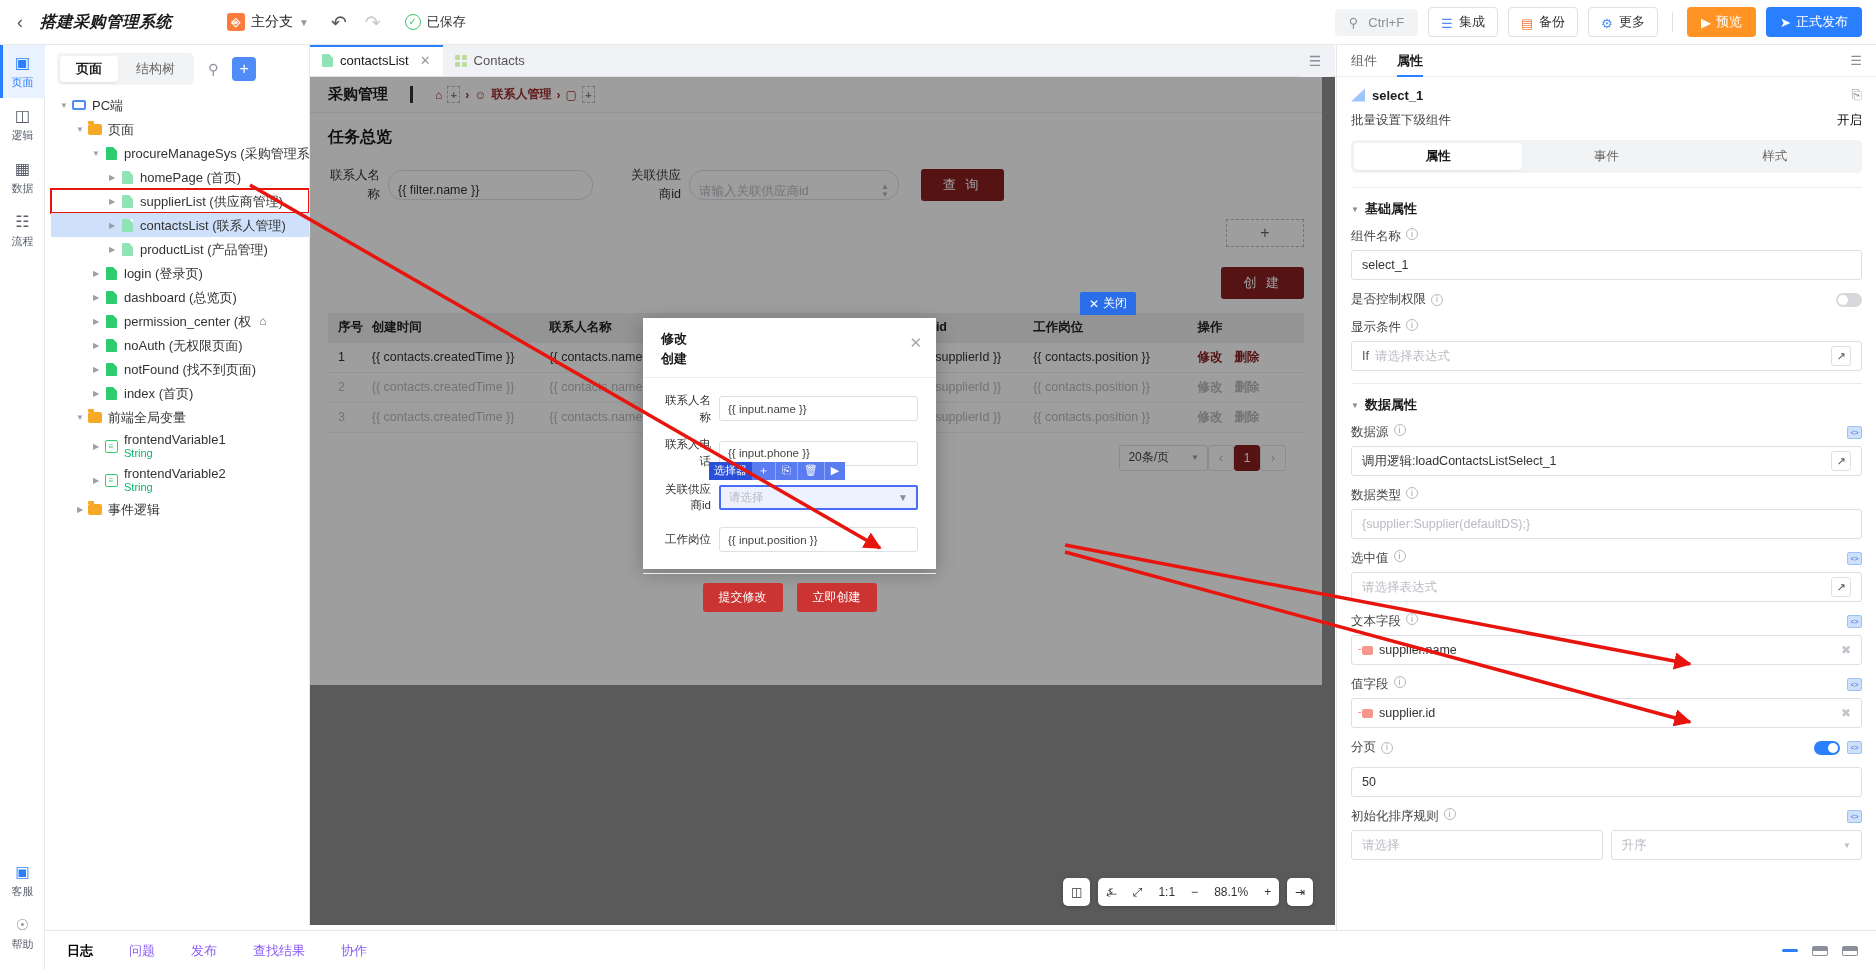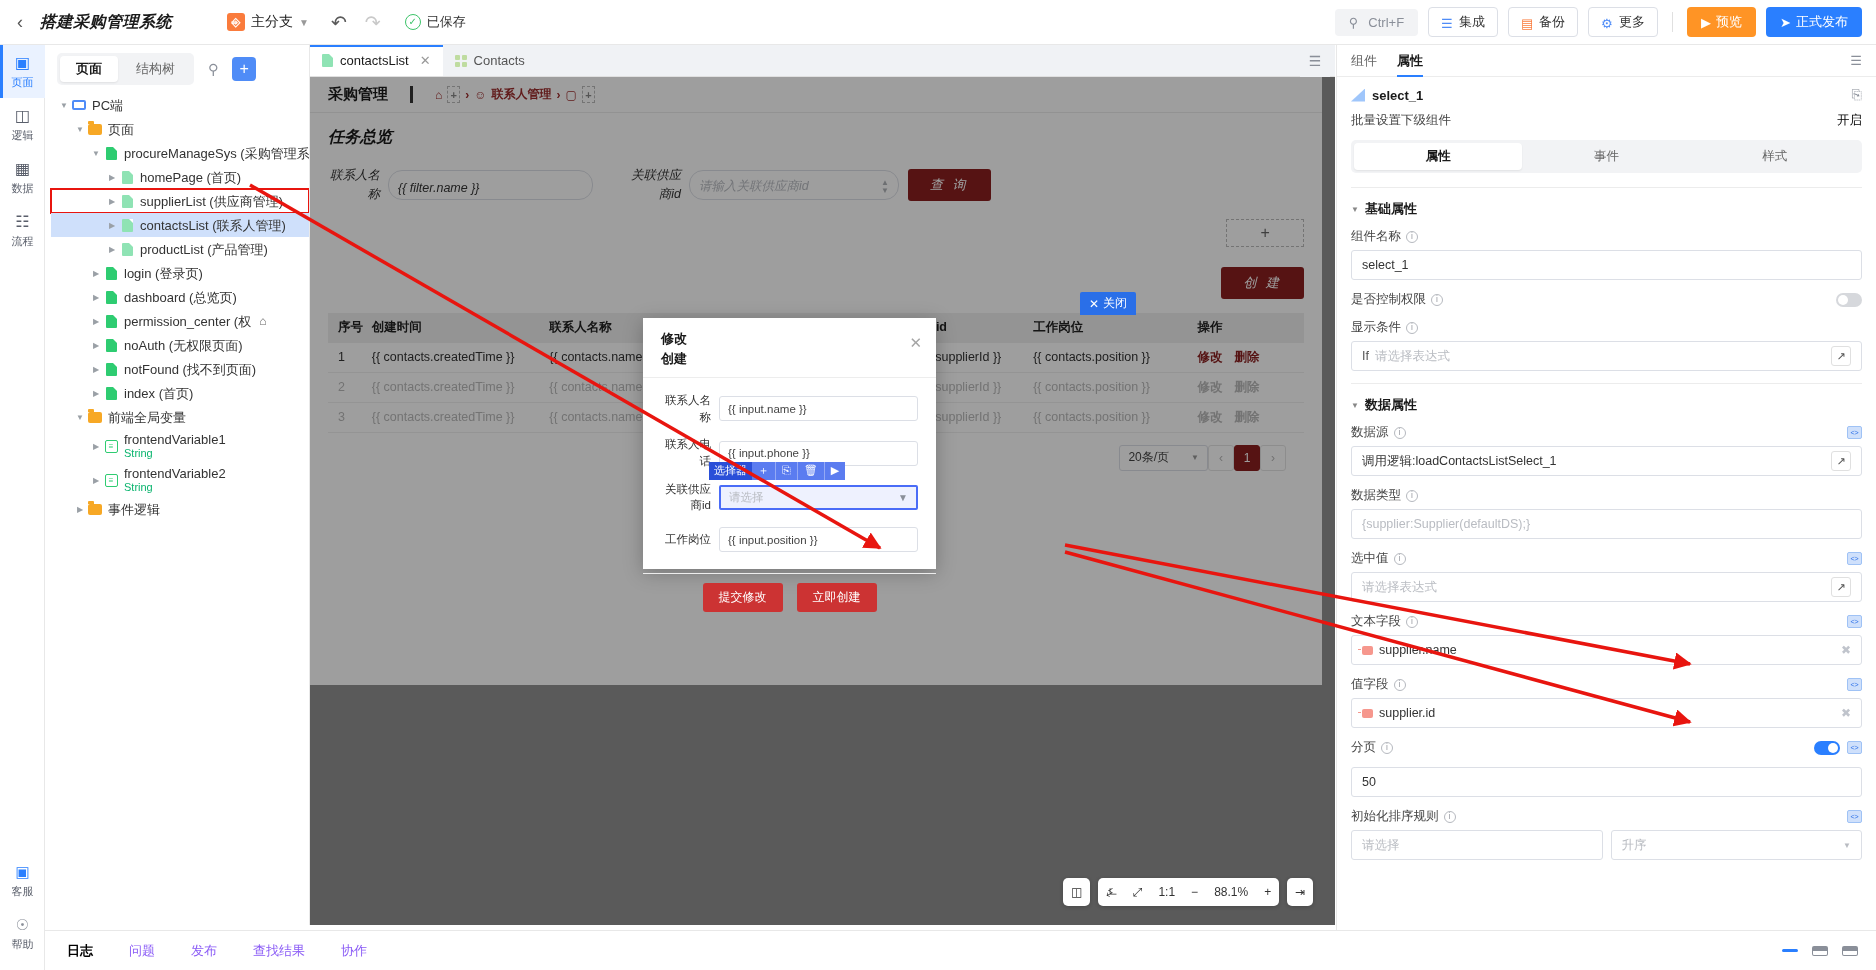--- a/index.html
+++ b/index.html
@@ -146,30 +146,30 @@
     position: absolute; top: 0; left: 0; width: 1012px; height: 608px;
     background: #fff; filter: brightness(0.62);
   }
   .page-head {
     height: 36px; display: flex; align-items: center; padding: 0 18px; gap: 8px;
     border-bottom: 1px solid #ececec; font-size: 15px; font-weight: 600; color: #1a1a1a;
   }
   .bar-v { width: 3px; height: 17px; background: #333; margin: 0 14px; }
   .crumb { display: flex; align-items: center; gap: 5px; font-size: 12px; color: #9c2b2b; }
   .crumb .ghost { border: 1px dashed #bbb; width: 13px; height: 17px; display:flex;align-items:center;justify-content:center;color:#888;font-size:11px;}
-  .card { margin: 14px 18px 0; font-style: italic; }
+  .card { margin: 14px 18px 0; }
   .card h3 { font-size: 16px; color: #1a1a1a; margin-bottom: 18px; }
   .frow { display: flex; align-items: center; gap: 0; }
   .flabel {
     font-size: 12.5px; color: #333; text-align: right; line-height: 1.55;
     width: 52px; flex: 0 0 52px;
   }
   .finput {
     height: 30px; border: 1px solid #dcdfe6; border-radius: 14px;
-    display: flex; align-items: flex-end; padding: 4px 9px; font-size: 12.5px; background: #fff;
+    display: flex; align-items: flex-start; padding: 12px 9px; font-size: 12.5px; background: #fff;
   }
   .finput.ph { color: #b9bcc2; }
   .spin { margin-left:auto; display:flex; flex-direction:column; color:#b0b3b8; font-size:8px; line-height:1; }
   .btn-dark {
     background: #8a1f1f; color: #fff; font-size: 13px; padding: 7px 22px;
     border-radius: 3px; letter-spacing: 3px; cursor: pointer;
   }
   .plusbox {
     border: 1px dashed #bbb; width: 78px; height: 28px; display:flex;
     align-items:center; justify-content:center; color:#666; font-size:16px;
@@ -256,21 +256,21 @@
   .sel-ic { width: 14px; height: 13px; position: relative; }
   .sel-ic::before { content:""; position:absolute; inset:0; background: linear-gradient(135deg, #4f8cf7 45%, #9fc6fb 45%); clip-path: polygon(0 100%, 100% 0, 100% 100%);}
   .rp-sub { display: flex; align-items: center; font-size: 12.5px; color: #444; margin-bottom: 11px; }
   .rp-sub .act { margin-left: auto; color: #000000; cursor: pointer; }
   .rp-seg { display: flex; background: #f2f3f5; border-radius: 5px; padding: 3px; margin-bottom: 14px; }
   .rp-seg div { flex: 1; text-align: center; padding: 5px 0; font-size: 12.5px; color: #666; border-radius: 4px; cursor: pointer; }
   .rp-seg div.on { background: #fff; color: #1a1a1a; font-weight: 700; box-shadow: 0 1px 2px rgba(0,0,0,.07); }
   .grp { display: flex; align-items: center; gap: 6px; font-size: 13px; font-weight: 700; color: #1a1a1a; margin: 4px 0 10px; cursor: pointer;}
   .grp .car { font-size: 8px; color: #888; }
   .fld { margin-bottom: 11px; }
-  .fld-lb { display: flex; align-items: center; gap: 5px; font-size: 12.5px; color: #444; margin-bottom: 5px; }
+  .fld-lb { display: flex; gap: 5px; font-size: 12.5px; color: #444; margin-bottom: 5px; }
   .info { width: 12px; height: 12px; border: 1px solid #b6b9bf; border-radius: 50%; color: #9a9da3; font-size: 8.5px; display:flex;align-items:center;justify-content:center;line-height:1;}
   .fld-lb .right { margin-left: auto; display:flex; align-items:center; gap:7px; }
   .codeic { width: 15px; height: 13px; background: #cfe0fb; border: 1px solid #9fc2f5; border-radius: 2px; color:#2a6fe8; font-size:7px; display:flex;align-items:center;justify-content:center;}
   .inp {
     height: 30px; border: 1px solid #dcdfe6; border-radius: 3px; display: flex;
     align-items: center; padding: 0 10px; font-size: 12.5px; color: #333; gap: 6px;
   }
   .inp.ph { color: #b9bcc2; }
   .inp .exp { margin-left: auto; width: 20px; height: 20px; border: 1px solid #e0e0e0; border-radius: 3px; display:flex;align-items:center;justify-content:center;color:#555;font-size:11px;cursor:pointer;}
   .inp .ifx { color: #555; }
@@ -559,21 +559,21 @@
             <span>{{ filter.name }}</span>
           </div>
           <div class="flabel" style="margin-left:36px;">关联供应商id</div>
           <div class="finput ph" style="width:210px;margin-left:8px;">
             <span>请输入关联供应商id</span>
             <span class="spin">
                 <span>▲</span>
                 <span>▼</span>
               </span>
           </div>
-          <div class="btn-dark" style="margin-left:9px;">查 询</div>
+          <div class="btn-dark" style="margin-left:22px;">查 询</div>
         </div>
 
         <div style="display:flex;justify-content:flex-end;margin-top:14px;">
           <div class="plusbox">+</div>
         </div>
         <div style="display:flex;justify-content:flex-end;margin-top:20px;">
           <div class="btn-dark">创 建</div>
         </div>
       </div>
 

